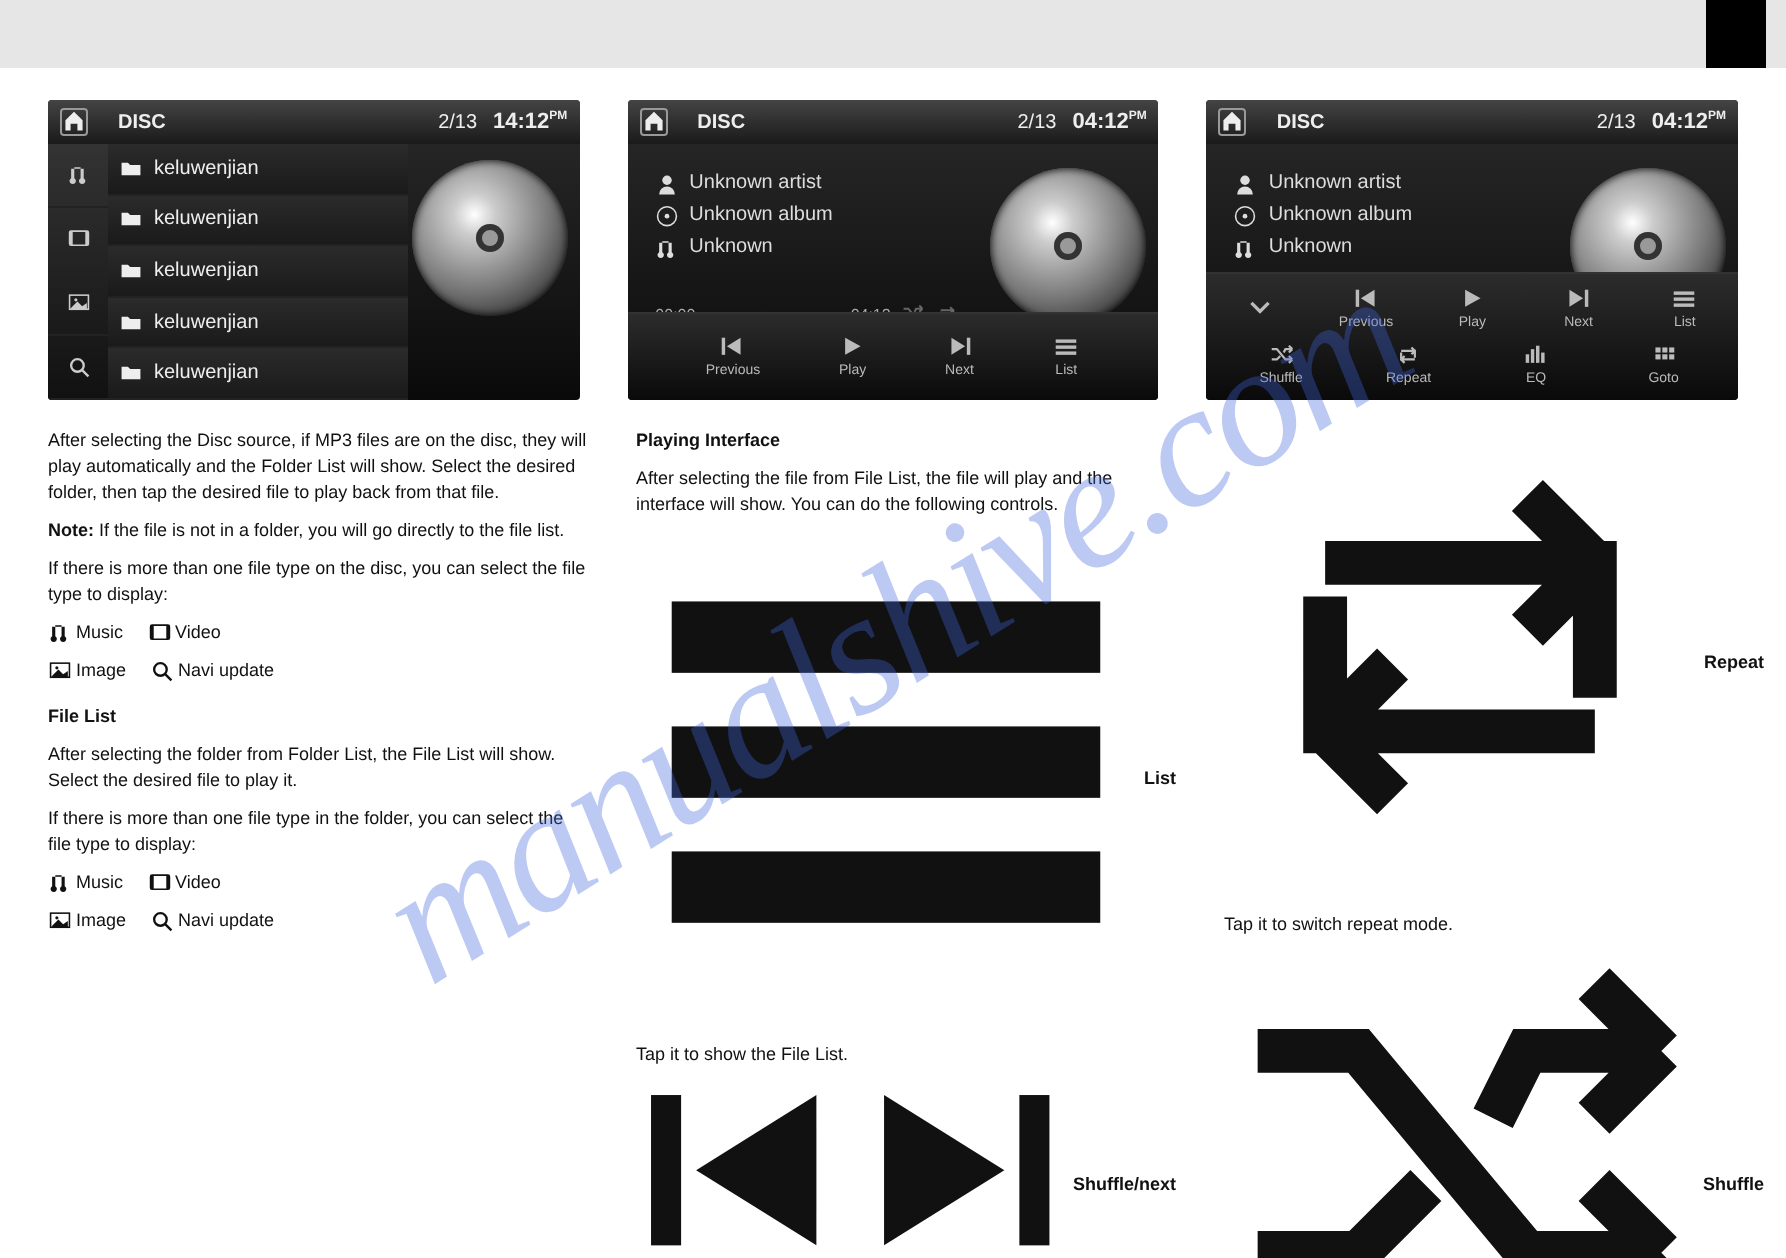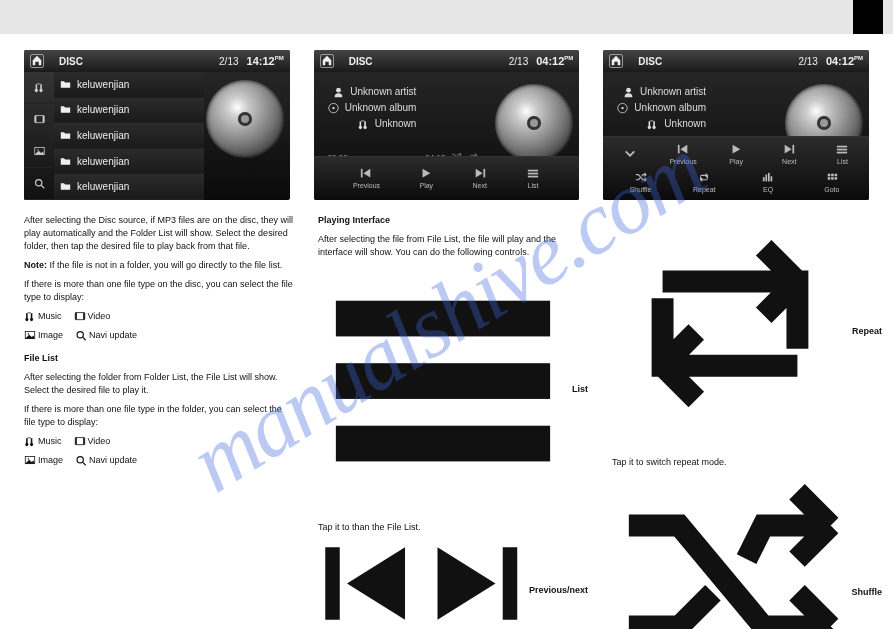--- a/index.html
+++ b/index.html
@@ -91,21 +91,21 @@
     content:""; position:absolute; left:50%; top:50%;
     width:14px; height:14px; margin:-7px 0 0 -7px;
     border-radius:50%; background:#999; box-shadow:0 0 0 3px #333 inset;
   }
 
   
   .meta-lines {
     position:absolute; left:14px; top:34px; font-size:10px; line-height:16px;
     color:#ddd;
   }
-  .meta-lines .ln { display:flex; align-items:center; gap:6px;justify-content:flex-end; }
+  .meta-lines .ln { display:flex; align-items:center; gap:6px; }
   .prog {
     position:absolute; left:14px; right:100px; top:90px; height:10px;
     display:flex; align-items:center; font-size:8px; color:#aaa; gap:6px;margin-top:12px;
   }
   .prog .bar { flex:1; height:2px; background:#444; position:relative; }
   .prog .bar::before { content:""; position:absolute; left:0; width:10%; height:2px; background:#ccc;}
   .ctr-row {
     position:absolute; left:0; right:0; bottom:0; height:44px;
     background: linear-gradient(#2c2c2c,#0a0a0a);
     border-top:1px solid #333;
@@ -544,29 +544,29 @@
 
   <div class="col">
     <p><b>Playing Interface</b></p>
     <p>After selecting the file from File List, the file will play and the interface will show. You can do the following controls.</p>
     <p class="iconline">
         <svg viewBox="0 0 14 14">
           <use href="#i-list"></use>
         </svg> 
         <b>List</b>
       </p>
-    <p>Tap it to than the File List.</p>
+    <p>Tap it to show the File List.</p>
     <p class="iconline">
       <svg viewBox="0 0 14 14">
           <use href="#i-prev"></use>
         </svg>
       <svg viewBox="0 0 14 14">
           <use href="#i-next"></use>
         </svg>
-      <b>Previous/next</b>
+      <b>Shuffle/next</b>
     </p>
 
   </div>
 
   <div class="col">
     <p class="iconline">
         <svg viewBox="0 0 14 14">
           <use href="#i-repeat"></use>
         </svg> 
         <b>Repeat</b>

